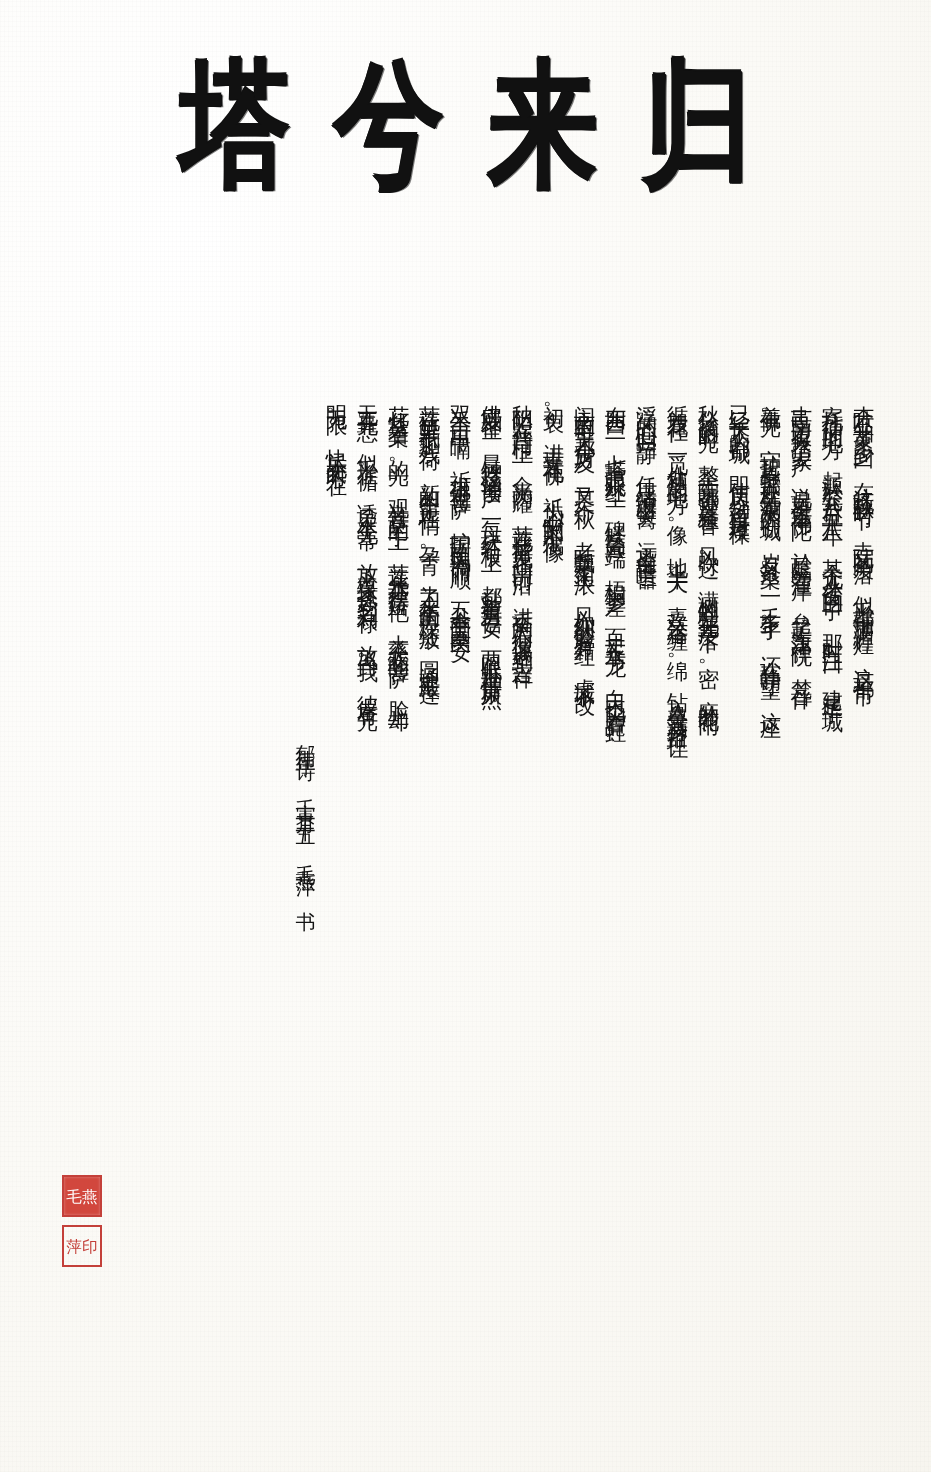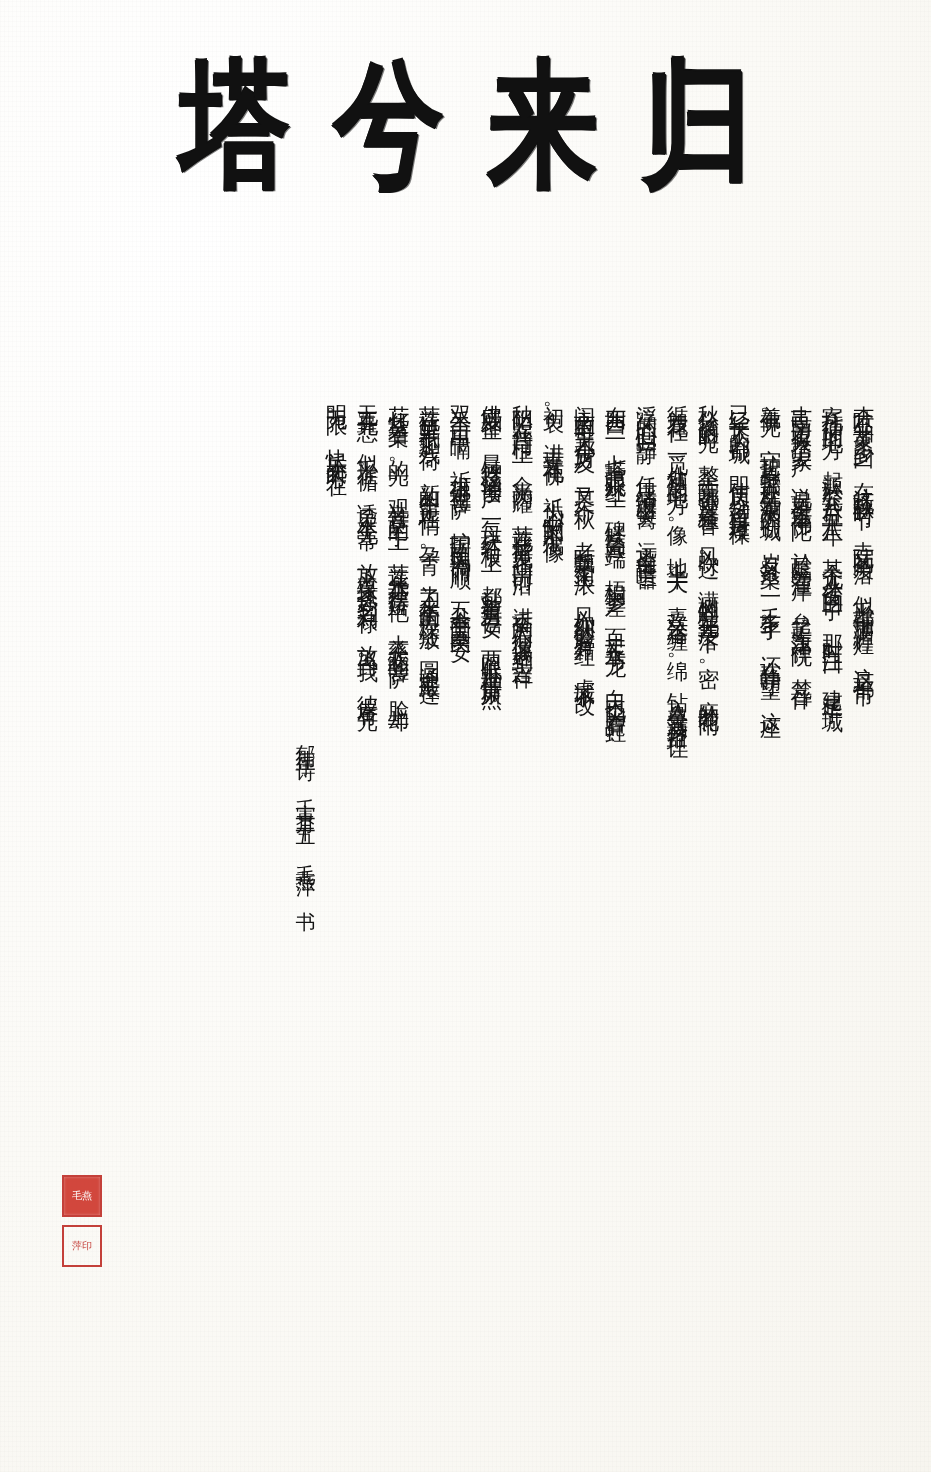--- a/index.html
+++ b/index.html
@@ -102,21 +102,21 @@
     flex-direction: column;
     gap: 8px;
     align-items: center;
   }
   .seal {
     width: 36px;
     height: 38px;
     border: 2px solid #c0332c;
     background: #cf3a30;
     color: #fff;
-    font-size: 11px;
+    font-size: 17px;
     line-height: 1.18;
     display: flex;
     align-items: center;
     justify-content: center;
     text-align: center;
     font-family: "DejaVu Sans", sans-serif;
     letter-spacing: 0px;
     box-shadow: inset 0 0 3px rgba(255,255,255,0.35);
     opacity: 0.93;
   }

